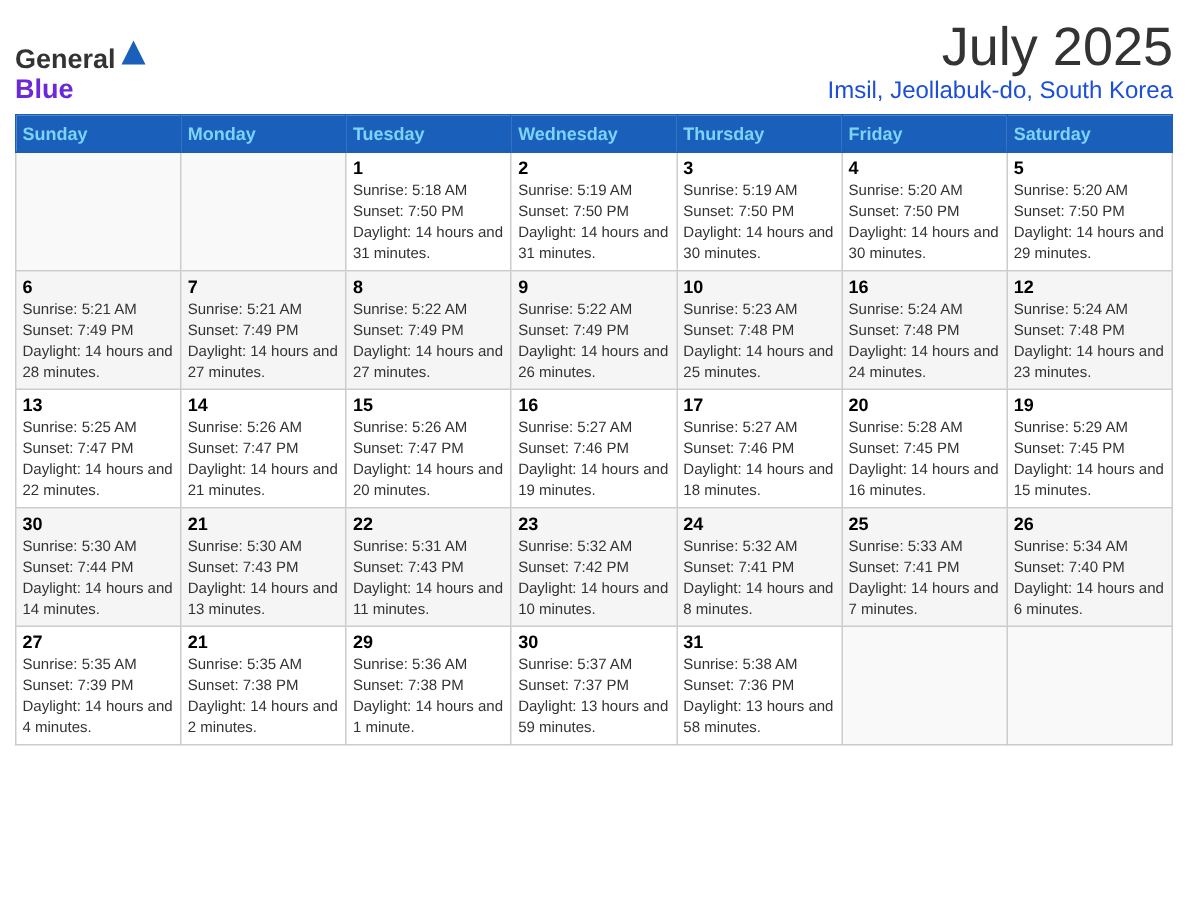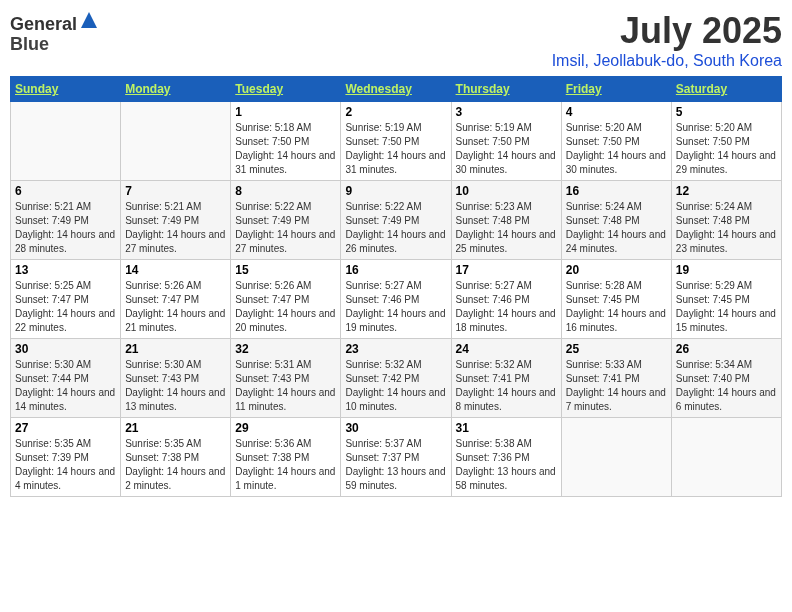--- a/index.html
+++ b/index.html
@@ -6,64 +6,63 @@
     body {
       font-family: Arial, sans-serif;
       background: #fff;
       width: 792px;
       min-height: 612px;
       padding: 10px;
     }
     .header {
       display: flex;
       justify-content: space-between;
-      align-items: flex-start;
+      align-items: flex-end;
       margin-bottom: 6px;
     }
     .logo {
       display: flex;
       align-items: center;
     }
     .logo-text {
       font-size: 18px;
       font-weight: bold;
       line-height: 1.1;
     }
     .logo-general { color: #333; }
-    .logo-blue { color: #404040; }
+    .logo-blue { color: #6d28d9; }
     .logo-icon {
       width: 20px;
       height: 20px;
       margin-left: 2px;
     }
     .title-block {
       text-align: right;
     }
     .month-title {
       font-size: 36px;
       color: #333;
-      font-weight: bold;
+      font-weight: normal;
     }
     .location-title {
       font-size: 16px;
       color: #1d4ed8;
     }
     .calendar {
       width: 100%;
       border-collapse: collapse;
       font-size: 11px;
     }
     .calendar th {
       background-color: #1a5fba;
-      color: #bef264;
+      color: #7dd3fc;
       padding: 5px 4px;
       text-align: left;
       font-size: 12px;
       border: 1px solid #1a5fba;
-      text-decoration: underline;
     }
     .calendar td {
       border: 1px solid #ccc;
       vertical-align: top;
       padding: 3px 4px;
       width: 14.28%;
       min-height: 70px;
       background: #fff;
     }
     .calendar td.empty {
@@ -209,21 +208,21 @@
       <tr>
         <td>
           <span class="day-number">30</span>
           <div class="day-info">Sunrise: 5:30 AM<br>Sunset: 7:44 PM<br>Daylight: 14 hours and 14 minutes.</div>
         </td>
         <td>
           <span class="day-number">21</span>
           <div class="day-info">Sunrise: 5:30 AM<br>Sunset: 7:43 PM<br>Daylight: 14 hours and 13 minutes.</div>
         </td>
         <td>
-          <span class="day-number">32</span>
+          <span class="day-number">22</span>
           <div class="day-info">Sunrise: 5:31 AM<br>Sunset: 7:43 PM<br>Daylight: 14 hours and 11 minutes.</div>
         </td>
         <td>
           <span class="day-number">23</span>
           <div class="day-info">Sunrise: 5:32 AM<br>Sunset: 7:42 PM<br>Daylight: 14 hours and 10 minutes.</div>
         </td>
         <td>
           <span class="day-number">24</span>
           <div class="day-info">Sunrise: 5:32 AM<br>Sunset: 7:41 PM<br>Daylight: 14 hours and 8 minutes.</div>
         </td>

